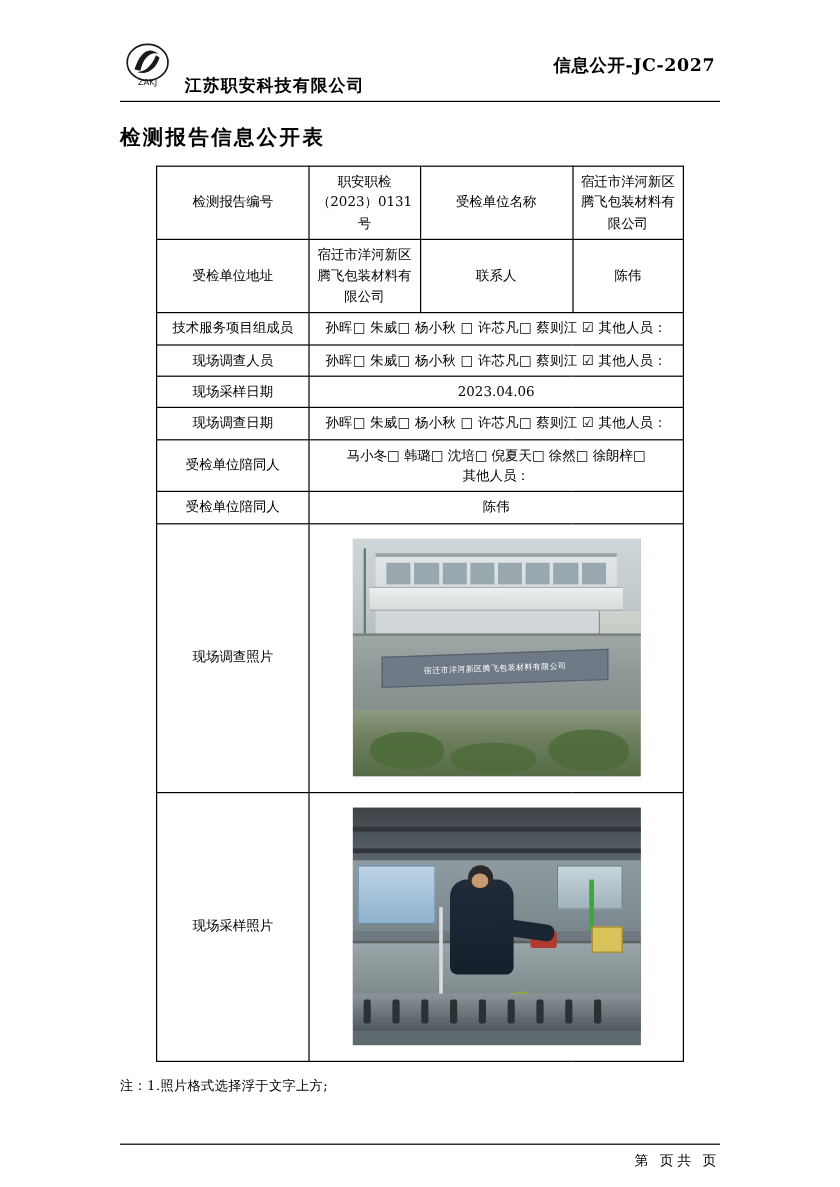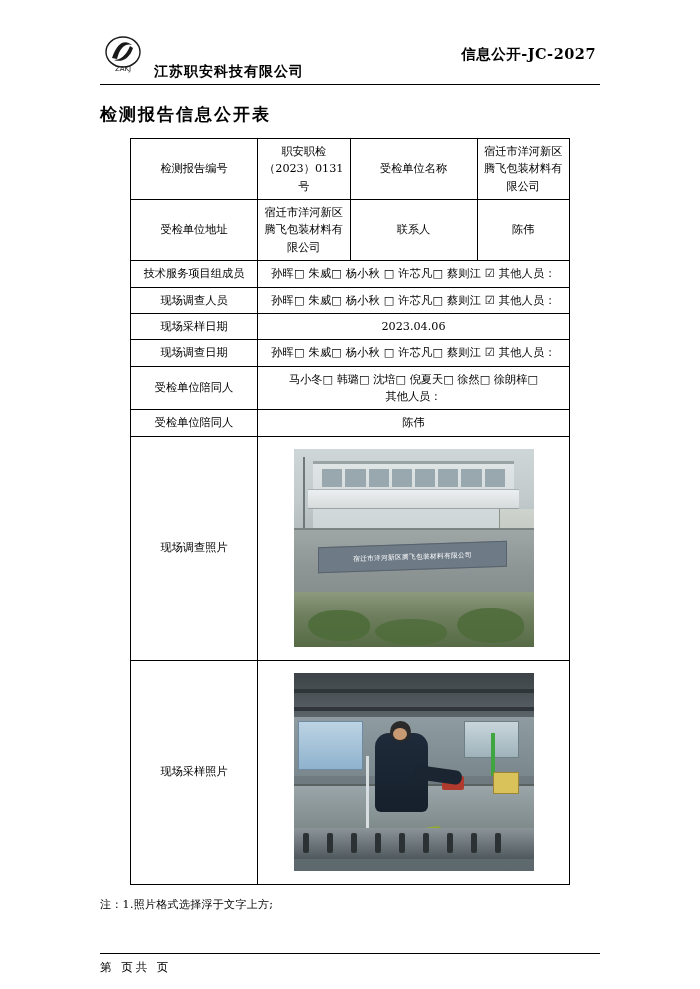--- a/index.html
+++ b/index.html
@@ -269,21 +269,21 @@
     position: absolute;
     left: 100px;
     right: 100px;
     bottom: 40px;
   }
   .footer-rule {
     border-top: 1.2px solid #000;
     margin-bottom: 6px;
   }
   .footer-text {
-    text-align: left;
+    text-align: right;
     font-size: 11.5px;
     letter-spacing: 3px;
     font-family: "DejaVu Serif", serif;
   }
 </style>
 </head>
 <body>
 
 <div class="page">
 

